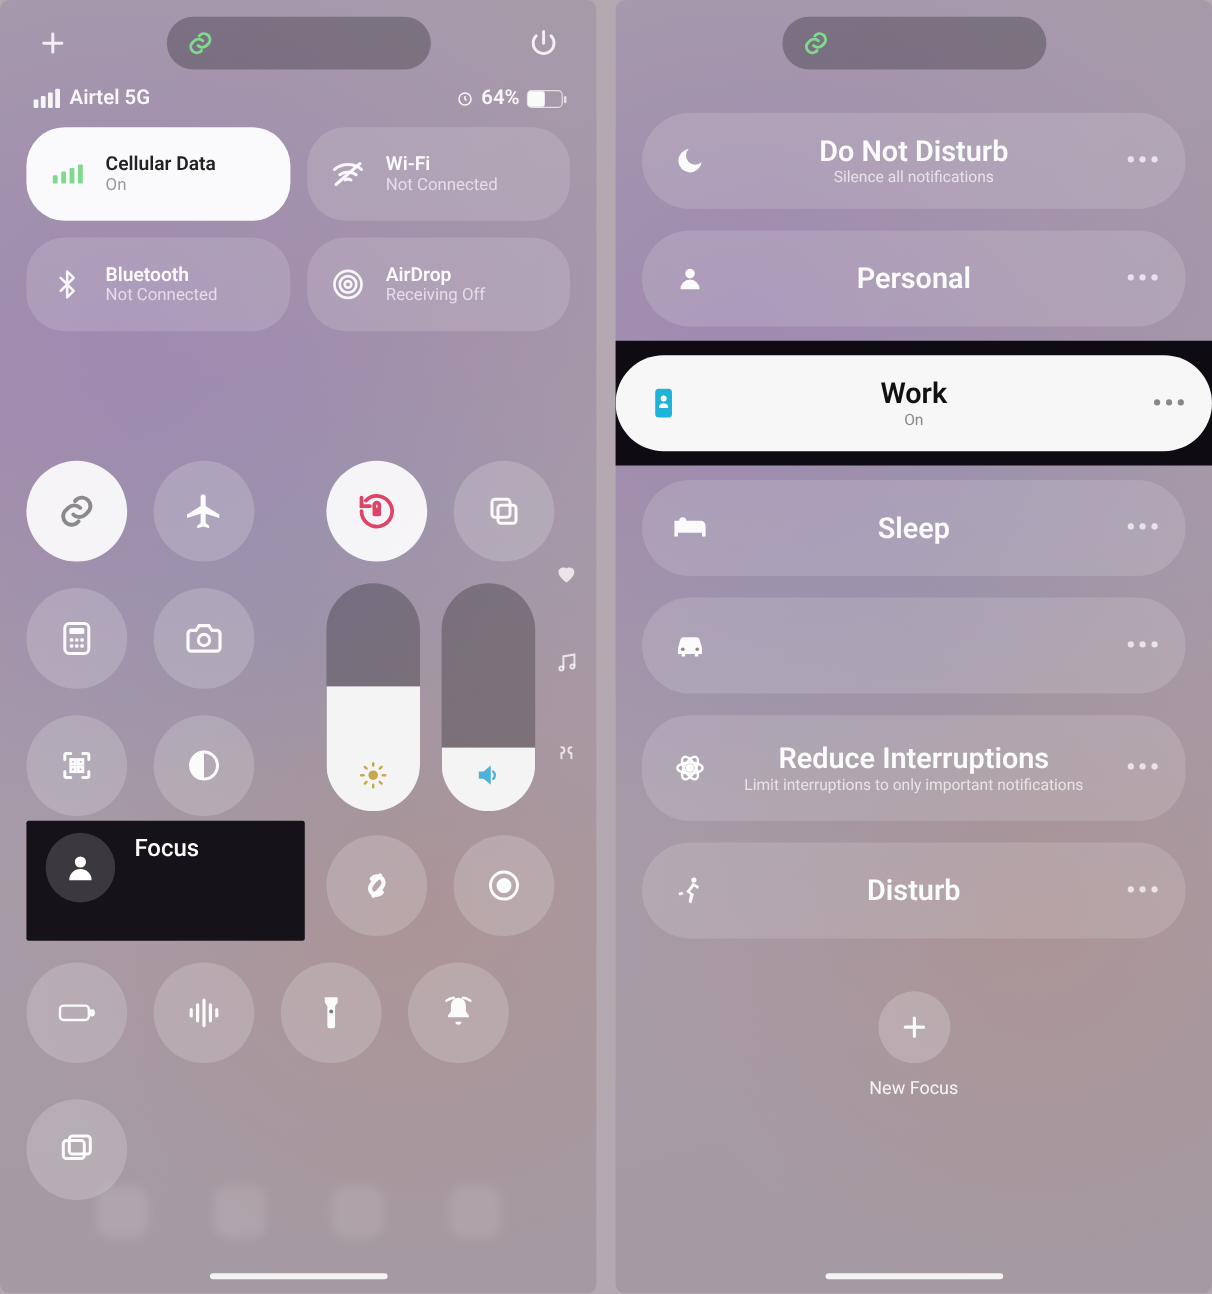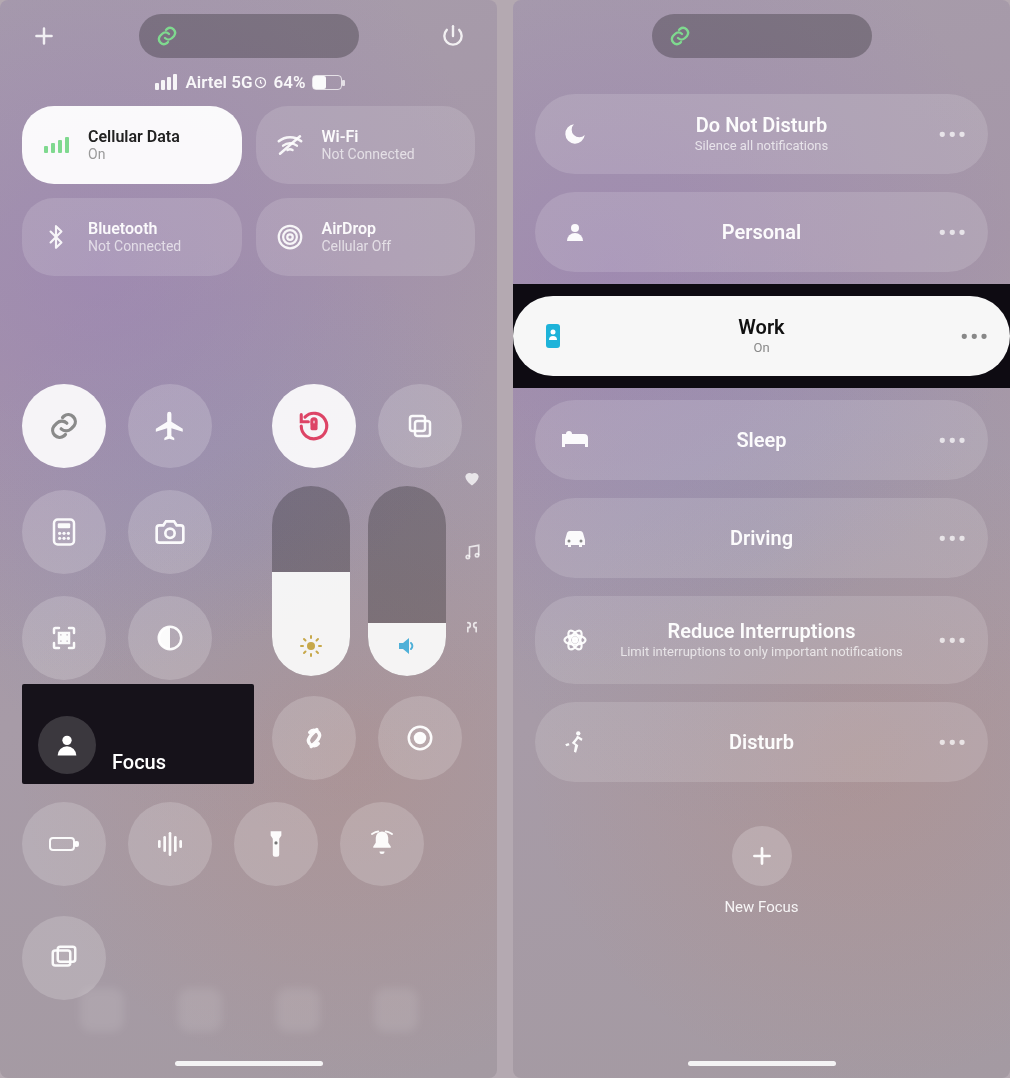--- a/index.html
+++ b/index.html
@@ -9,21 +9,21 @@
 .phone::before{content:"";position:absolute;inset:0;background:radial-gradient(circle at 20% 25%, rgba(140,100,200,.25),transparent 45%),radial-gradient(circle at 70% 70%, rgba(200,120,80,.18),transparent 40%),radial-gradient(circle at 50% 50%, rgba(80,140,200,.12),transparent 50%);pointer-events:none}
 .phone-inner{position:relative;height:100%;padding:18px 22px 0}
 
 .topbar{display:flex;align-items:center;justify-content:space-between;height:36px;margin-bottom:18px}
 .topbar .left,.topbar .right{width:44px;display:flex;justify-content:center;color:rgba(255,255,255,.85)}
 .pill{width:220px;height:44px;border-radius:22px;background:rgba(0,0,0,.25);display:flex;align-items:center;padding-left:14px}
 .pill .link-ic{width:28px;height:28px;border-radius:50%;display:flex;align-items:center;justify-content:center}
 .pill .link-ic svg{stroke:#7fd98f}
 .plus-ic,.power-ic{width:26px;height:26px}
 
-.status-row{display:flex;align-items:center;justify-content:center;padding:0 6px 14px;color:rgba(255,255,255,.92);font-size:17px;font-weight:600}
+.status-row{display:flex;align-items:center;justify-content:space-between;padding:0 6px 14px;color:rgba(255,255,255,.92);font-size:17px;font-weight:600}
 .status-left{display:flex;align-items:center;gap:8px}
 .status-right{display:flex;align-items:center;gap:6px}
 .sigbars{display:inline-flex;align-items:flex-end;gap:2px}
 .sigbars span{display:inline-block;width:4px;background:rgba(255,255,255,.9);border-radius:1px}
 .sigbars span:nth-child(1){height:7px}.sigbars span:nth-child(2){height:10px}.sigbars span:nth-child(3){height:13px}.sigbars span:nth-child(4){height:16px}
 .batt{width:30px;height:15px;border:1.5px solid rgba(255,255,255,.7);border-radius:4px;position:relative}
 .batt::after{content:"";position:absolute;right:-4px;top:4px;width:2.5px;height:6px;background:rgba(255,255,255,.7);border-radius:1px}
 .batt i{display:block;height:100%;width:49%;background:rgba(255,255,255,.95);border-radius:2px}
 .lock-ic{width:15px;height:15px}
 
@@ -42,35 +42,35 @@
 
 .sliders{display:flex;gap:18px;align-items:flex-start;position:absolute;left:272px;top:384px}
 .slider{width:78px;height:290px;border-radius:40px;background:rgba(0,0,0,.25);position:relative;overflow:hidden}
 .slider .fill{position:absolute;left:0;right:0;bottom:0;background:rgba(255,255,255,.92)}
 .slider .sic{position:absolute;left:50%;bottom:18px;transform:translateX(-50%);color:rgba(170,170,170,.9)}
 .side-ic{position:absolute;right:-36px;color:rgba(255,255,255,.75)}
 .side-ic.heart{top:82px}.side-ic.music{top:148px}.side-ic.eq{top:218px}
 
 .focus-row{position:absolute;left:22px;top:684px;width:232px;height:100px}
 .focus-hl{position:absolute;inset:0;background:#16121a;border-radius:2px;padding:10px}
-.focus-inner{height:100%;display:flex;align-items:flex-end;gap:16px;padding-left:6px}
+.focus-inner{height:100%;display:flex;align-items:flex-start;gap:16px;padding-left:6px}
 .focus-inner .fic{width:58px;height:58px;border-radius:50%;background:rgba(255,255,255,.16);display:flex;align-items:center;justify-content:center;color:#fff}
 .focus-inner .flabel{color:#fff;font-size:20px;font-weight:500}
 
 .extra-round{position:absolute;display:flex;gap:22px}
 .extra-round.r1{left:272px;top:696px}
 .extra-round.r2{left:22px;top:802px}
 .extra-round.r3{left:22px;top:916px}
 .home-ind{position:absolute;bottom:12px;left:50%;transform:translateX(-50%);width:148px;height:5px;border-radius:3px;background:rgba(255,255,255,.88)}
 
 .focus-list{display:flex;flex-direction:column;gap:18px;margin-top:40px}
 .fitem{height:80px;border-radius:40px;background:rgba(255,255,255,.14);display:flex;align-items:center;position:relative;padding:0 20px}
 .fitem .fic2{width:40px;display:flex;justify-content:center;color:rgba(255,255,255,.95)}
 .fitem .ftxt{position:absolute;left:0;right:0;text-align:center;display:flex;flex-direction:column;line-height:1.25}
-.fitem .ftxt .ft1{font-size:20px;font-weight:600;color:rgba(255,255,255,.96)}
+.fitem .ftxt .ft1{font-size:24px;font-weight:600;color:rgba(255,255,255,.96)}
 .fitem .ftxt .ft2{font-size:13px;color:rgba(255,255,255,.7)}
 .fitem .dots{margin-left:auto;color:rgba(255,255,255,.7);font-size:22px;letter-spacing:2px;font-weight:700}
 
 .fitem-wrap{position:relative}
 .fitem-wrap.hl{background:#0e0b12;padding:12px 10px;margin:-6px -32px;border-radius:2px}
 .fitem-wrap.hl .fitem{background:rgba(255,255,255,.97)}
 .fitem-wrap.hl .ft1{color:#111}.fitem-wrap.hl .ft2{color:#888}
 .fitem-wrap.hl .dots{color:#888}
 .fitem-wrap.hl .fic2{color:#1eb3d9}
 .fitem.tall{height:88px}
@@ -178,21 +178,21 @@
     <div class="conn-tile">
       <span class="ic">
               <svg width="30" height="30" viewBox="0 0 24 24" fill="none" stroke="currentColor" stroke-width="1.8">
                 <circle cx="12" cy="12" r="2.2"></circle>
                 <circle cx="12" cy="12" r="5.5"></circle>
                 <circle cx="12" cy="12" r="9"></circle>
               </svg>
             </span>
       <span class="txt">
               <span class="t1">AirDrop</span>
-              <span class="t2">Cellular Off</span>
+              <span class="t2">Receiving Off</span>
             </span>
     </div>
   </div>
 
   <div class="round-col" style="position:absolute;left:22px;top:384px">
     <div class="rbtn bright">
             <svg width="34" height="34" viewBox="0 0 24 24" fill="none" stroke="#8a8a8a" stroke-width="2.3" stroke-linecap="round">
               <path d="M10 14a5 5 0 0 0 7 0l2-2a5 5 0 0 0-7-7l-1 1"></path>
               <path d="M14 10a5 5 0 0 0-7 0l-2 2a5 5 0 0 0 7 7l1-1"></path>
             </svg>
@@ -462,23 +462,20 @@
 
     <div class="fitem-wrap">
             <div class="fitem">
       <span class="fic2">
                 <svg width="30" height="22" viewBox="0 0 30 22" fill="currentColor">
                   <path d="M5 13l2-7a3 3 0 0 1 3-2h10a3 3 0 0 1 3 2l2 7v5h-3v2h-3v-2H11v2H8v-2H5z"></path>
                   <circle cx="9" cy="14" r="1.5" fill="#888"></circle>
                   <circle cx="21" cy="14" r="1.5" fill="#888"></circle>
                 </svg>
               </span>
-      <span class="ftxt">
-                <span class="ft1">Driving</span>
-              </span>
       <span class="dots">•••</span>
     </div>
           </div>
 
     <div class="fitem-wrap">
             <div class="fitem tall">
       <span class="fic2">
                 <svg width="28" height="28" viewBox="0 0 24 24" fill="none" stroke="currentColor" stroke-width="1.8">
                   <circle cx="12" cy="12" r="2" fill="currentColor"></circle>
                   <ellipse cx="12" cy="12" rx="9" ry="4"></ellipse>

